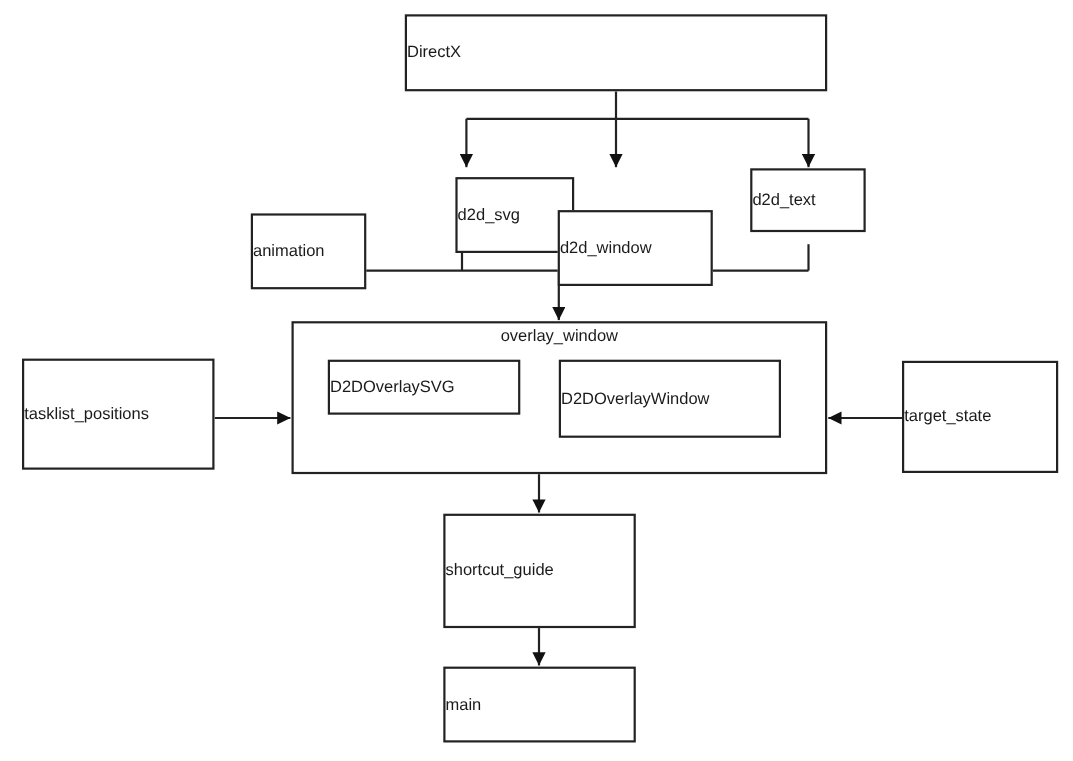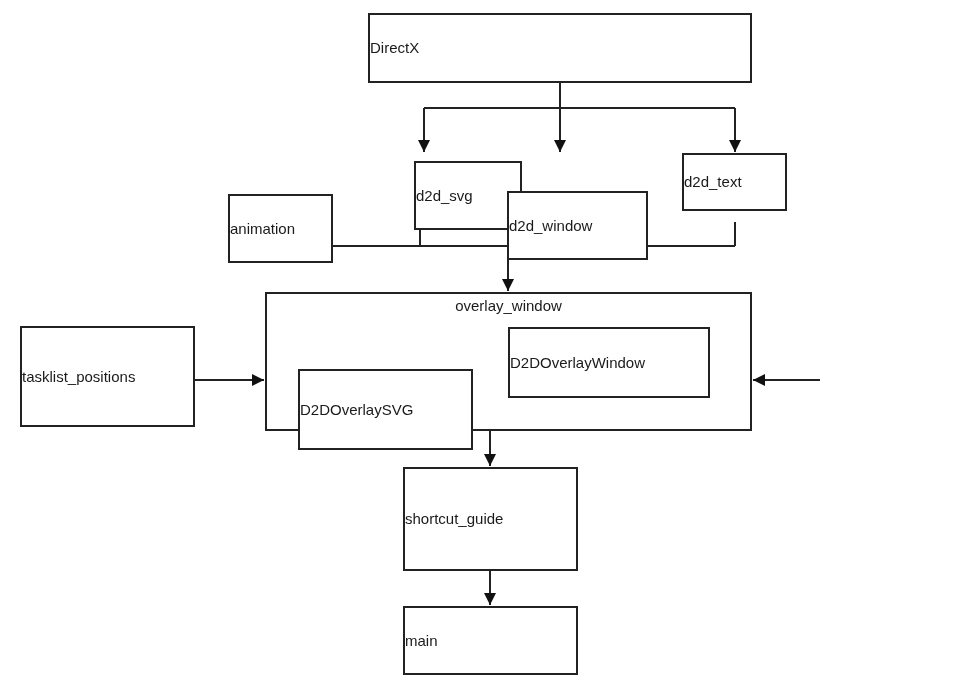--- a/index.html
+++ b/index.html
@@ -95,32 +95,35 @@
   </div>
 
   <div class="node" style="left:682px; top:153px; width:105px; height:58px;">
     <span class="node-label">d2d_text</span>
   </div>
 
   <div class="node group" style="left:265px; top:292px; width:487px; height:139px; justify-content:center;">
     <span class="node-label group-label">overlay_window</span>
   </div>
 
-  <div class="node" style="left:298px; top:327px; width:175px; height:81px;margin-top:42px;">
+  <div class="node" style="left:298px; top:327px; width:175px; height:50px;">
     <span class="node-label">D2DOverlaySVG</span>
   </div>
 
   <div class="node" style="left:508px; top:327px; width:202px; height:71px;">
     <span class="node-label">D2DOverlayWindow</span>
   </div>
 
   <div class="node" style="left:20px; top:326px; width:175px; height:101px;">
     <span class="node-label">tasklist_positions</span>
   </div>
 
+  <div class="node" style="left:820px; top:328px; width:142px; height:102px;">
+    <span class="node-label">target_state</span>
+  </div>
 
   <div class="node" style="left:403px; top:606px; width:175px; height:69px;">
     <span class="node-label">main</span>
   </div>
 
   <div class="node" style="left:403px; top:467px; width:175px; height:104px;">
     <span class="node-label">shortcut_guide</span>
   </div>
 
 </div>

